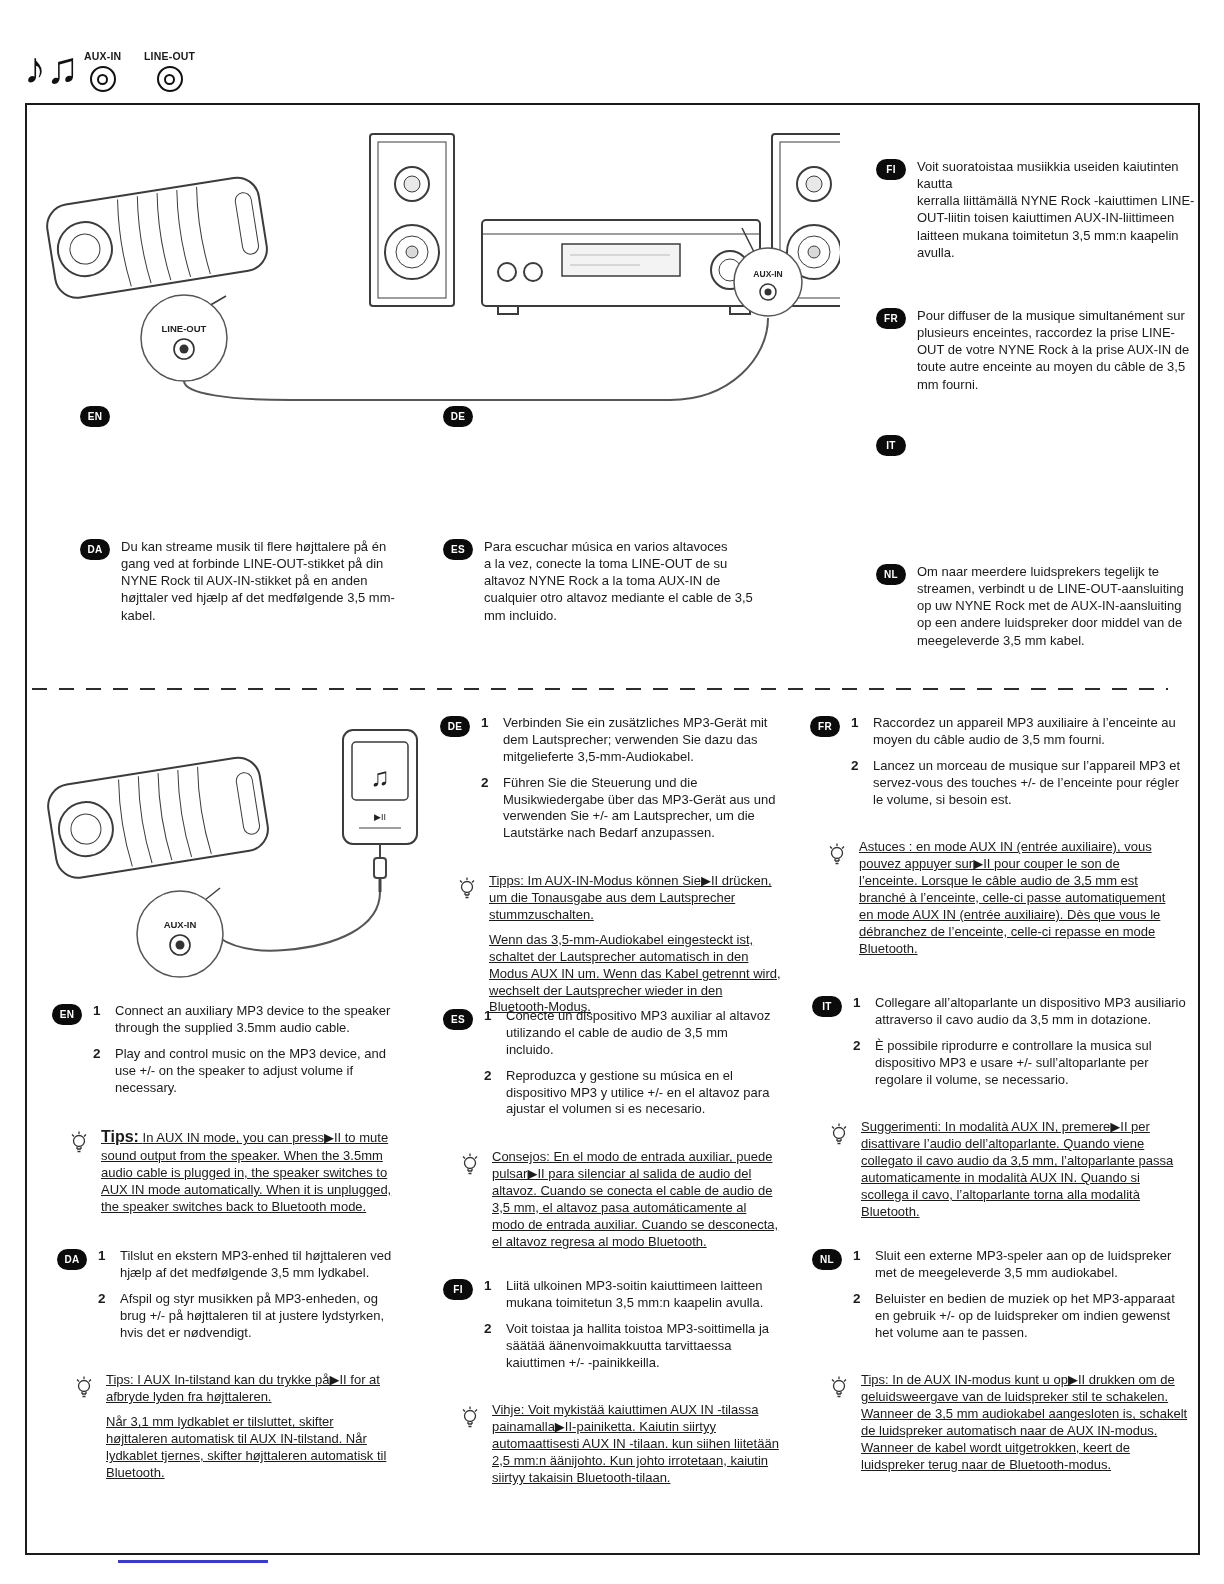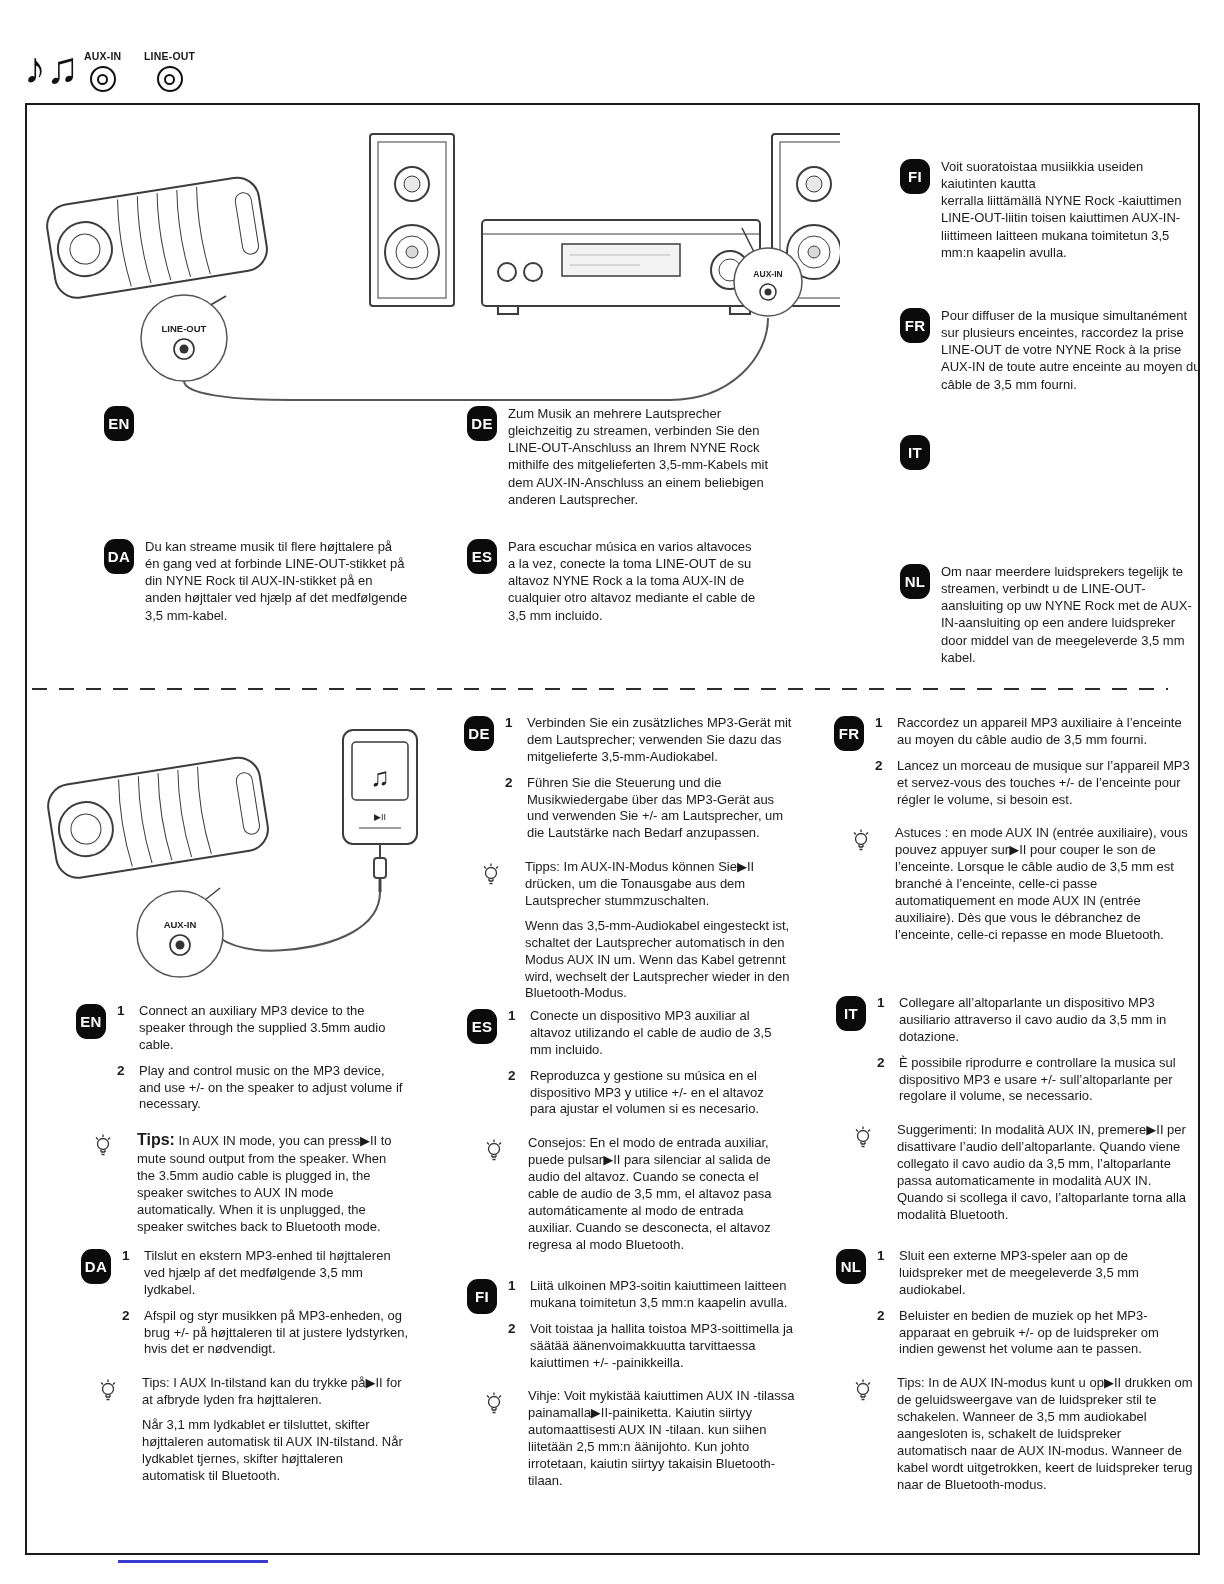--- a/index.html
+++ b/index.html
@@ -8,29 +8,29 @@
   .abs { position: absolute; }
   .main-box { position: absolute; left: 25px; top: 103px; width: 1175px; height: 1452px;
     border: 2px solid #1b1b1b; background: #fff; }
   .hdr-io { display: flex; flex-direction: column; align-items: center; gap: 4px; }
   .io-label { font-size: 10.5px; font-weight: bold; letter-spacing: .2px; }
   .io-ring { width: 26px; height: 26px; border: 2.5px solid #111; border-radius: 50%;
     display: flex; align-items: center; justify-content: center; background:#fff; }
   .io-ring-inner { width: 11px; height: 11px; border: 2px solid #111; border-radius: 50%; }
   .notes-glyph { font-size: 44px; font-weight: bold; color:#111; line-height:1; }
   .lang-block { position: absolute; display: flex; gap: 11px; align-items: flex-start; }
-  .badge { flex: 0 0 30px; width: 30px; height: 35px; border-radius: 11px; background: #0b0b0b;
-    color: #fff; font-size: 15px; font-weight: bold; display: flex; align-items: center;
-    justify-content: center; letter-spacing: .3px; margin-top: 1px; margin-left: 24px; }
+  .badge { flex: 0 0 30px; width: 30px; height: 21px; border-radius: 11px; background: #0b0b0b;
+    color: #fff; font-size: 10px; font-weight: bold; display: flex; align-items: center;
+    justify-content: center; letter-spacing: .3px; margin-top: 1px; }
   .ltext { font-size: 13px; line-height: 1.32; white-space: pre-line; }
   .steps-col { display: flex; flex-direction: column; }
   .step { display: flex; gap: 10px; margin-bottom: 9px; }
   .num { flex: 0 0 12px; font-weight: bold; font-size: 13.5px; }
   .step p { font-size: 13px; line-height: 1.3; }
-  .tip { display: flex; gap: 22px; margin-top: 8px; margin-left: -24px; }
+  .tip { display: flex; gap: 10px; margin-top: 22px; margin-left: -24px; text-decoration: underline; }
   .bulb { flex: 0 0 22px; margin-top: 2px; }
   .tip-text p { font-size: 13px; line-height: 1.3; margin-bottom: 8px; }
   .tip-head { font-weight: bold; font-size: 16px; }
   .divider { height: 2px; background: repeating-linear-gradient(90deg, #2c2c2c 0 15px, transparent 15px 27px); }
   svg text { font-family: "Liberation Sans", sans-serif; }
 </style>
 </head>
 <body>
 
 <div class="abs" style="left:24px;top:46px">
@@ -117,21 +117,20 @@
 </div>
 <div class="lang-block" style="left:876px;top:563px;width:326px">
   <span class="badge">NL</span>
   <p class="ltext" style="width:282px">Om naar meerdere luidsprekers tegelijk te streamen, verbindt u de LINE-OUT-aansluiting op uw NYNE Rock met de AUX-IN-aansluiting op een andere luidspreker door middel van de meegeleverde 3,5 mm kabel.</p>
 </div>
 <div class="lang-block" style="left:80px;top:405px;width:330px">
   <span class="badge">EN</span>
 </div>
 <div class="lang-block" style="left:443px;top:405px;width:330px">
   <span class="badge">DE</span>
-  <p class="ltext" style="width:280px">Zum Musik an mehrere Lautsprecher gleichzeitig zu streamen, verbinden Sie den LINE-OUT-Anschluss an Ihrem NYNE Rock mithilfe des mitgelieferten 3,5-mm-Kabels mit dem AUX-IN-Anschluss an einem beliebigen anderen Lautsprecher.</p>
 </div>
 <div class="lang-block" style="left:80px;top:538px;width:330px">
   <span class="badge">DA</span>
   <p class="ltext" style="width:280px">Du kan streame musik til flere højttalere på én gang ved at forbinde LINE-OUT-stikket på din NYNE Rock til AUX-IN-stikket på en anden højttaler ved hjælp af det medfølgende 3,5 mm-kabel.</p>
 </div>
 <div class="lang-block" style="left:443px;top:538px;width:320px">
   <span class="badge">ES</span>
   <p class="ltext" style="width:270px">Para escuchar música en varios altavoces
  a la vez, conecte la toma LINE-OUT de su altavoz NYNE Rock a la toma AUX-IN de cualquier otro altavoz mediante el cable de 3,5 mm incluido.</p>
 </div>

